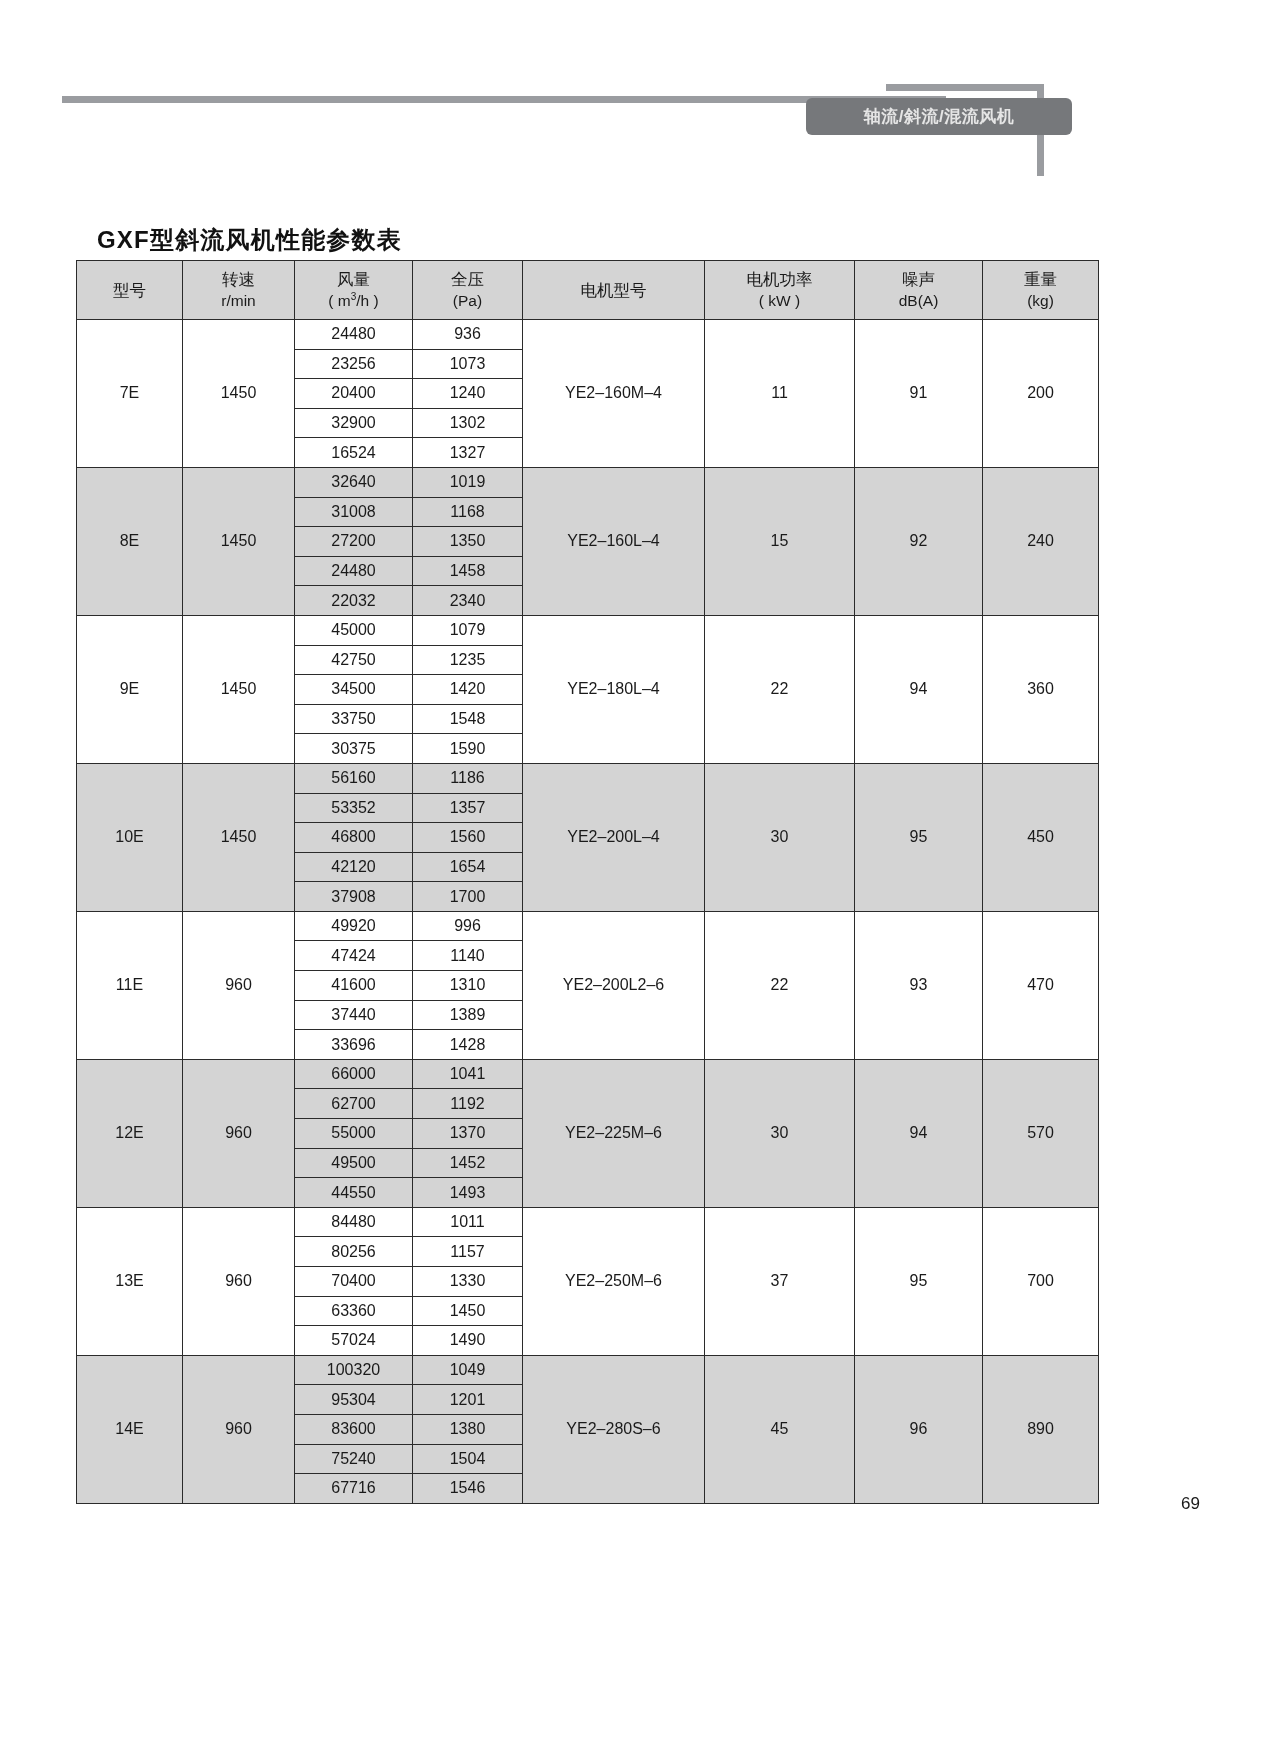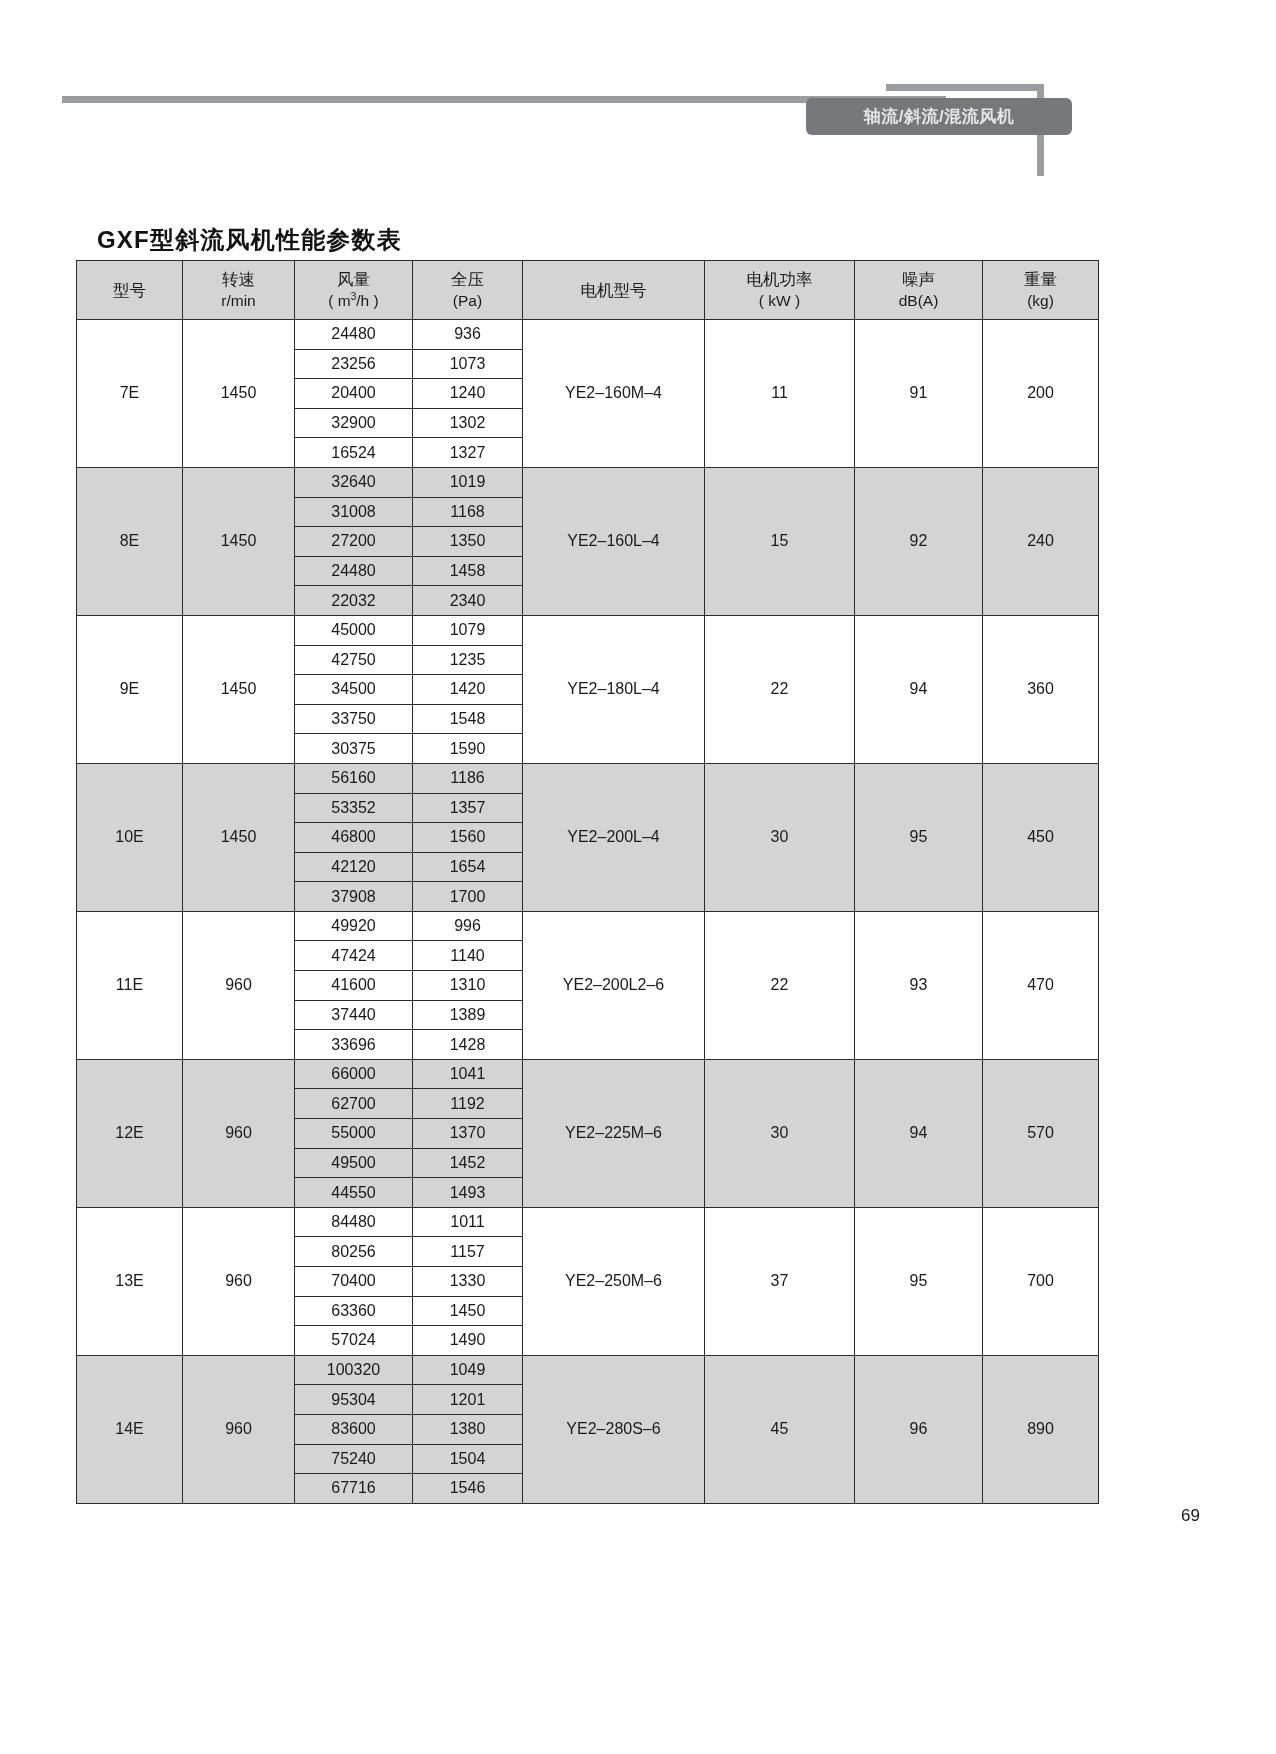--- a/index.html
+++ b/index.html
@@ -127,21 +127,20 @@
 
   sup.sup { font-size: 10px; vertical-align: super; }
 
   
   .page-number {
     position: absolute;
     right: 76px;
     top: 1494px;
     font-size: 17px;
     color: #1a1a1a;
-    margin-top: 12px;
   }
 </style>
 </head>
 <body>
 
 <div class="header-rule-short"></div>
 <div class="header-rule"></div>
 <div class="header-vrule"></div>
 <div class="header-tab">
   <span>轴流/斜流/混流风机</span>

